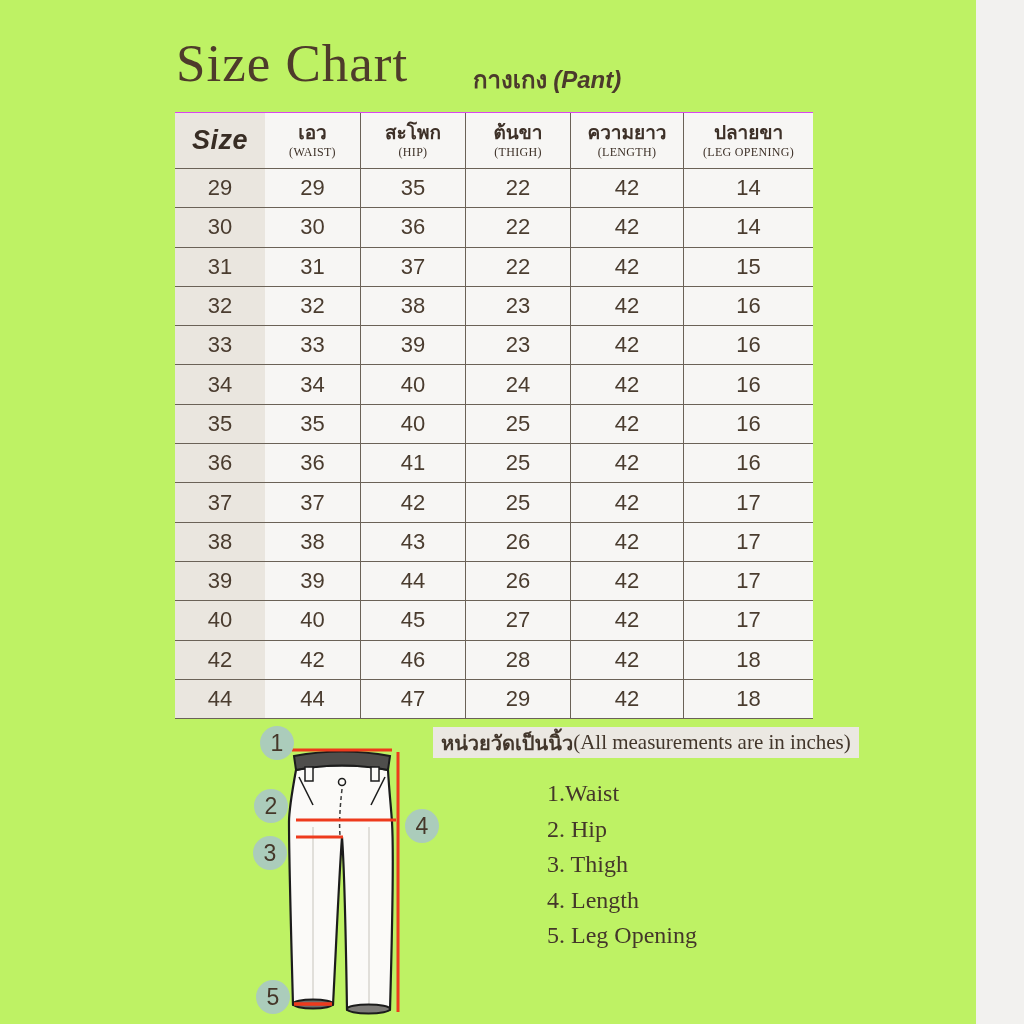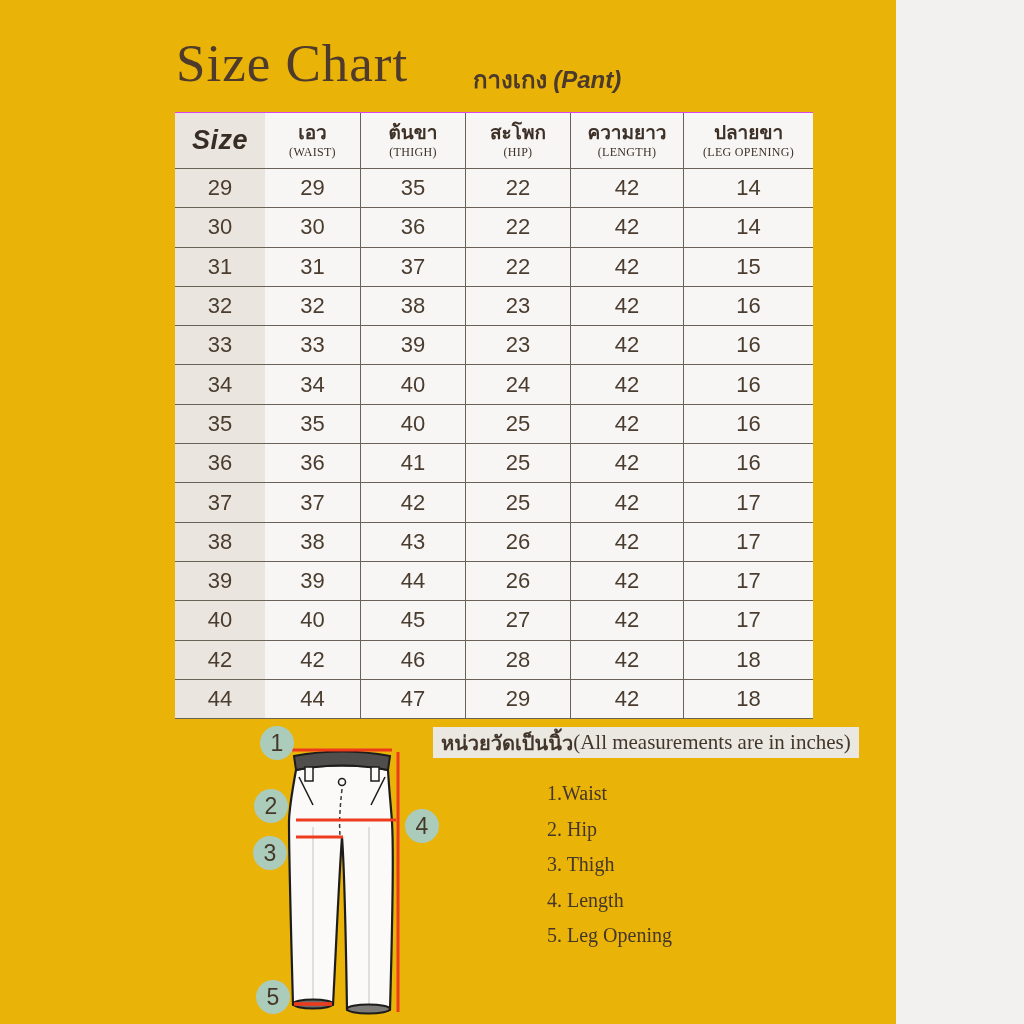--- a/index.html
+++ b/index.html
@@ -1,18 +1,18 @@
 <!DOCTYPE html>
 <html><head>
 <meta charset="utf-8">
 <style>
   * { margin:0; padding:0; box-sizing:border-box; }
   html,body { width:1024px; height:1024px; }
   body { font-family:"Liberation Sans","DejaVu Sans",sans-serif; background:#f2f1ef; }
-  .page { position:relative; width:896px; height:1024px; overflow:hidden; background:#eab308; }
+  .page { position:relative; width:976px; height:1024px; overflow:hidden; background:#bef264; }
 
   
   .title {
     position:absolute; left:176px; top:34px;
     font-family:"Liberation Serif","DejaVu Serif",serif;
     font-weight:400; font-size:53px; line-height:58px;
     color:#4e3b2b; letter-spacing:1px;
   }
   .subtitle {
     position:absolute; left:473px; top:64px;
@@ -48,21 +48,21 @@
     padding:0 8px; display:flex; align-items:center; 
     background:#ebe8e2; color:#42362b; white-space:nowrap;
   }
   .note .note-thai { font-weight:700; font-size:20px; }
   .note .note-en { font-family:"Liberation Serif","DejaVu Serif",serif; font-size:21px; }
 
   
   .legend {
     position:absolute; left:547px; top:776px;
     font-family:"Liberation Serif","DejaVu Serif",serif;
-    font-size:20px; color:#44372a;
+    font-size:24px; color:#44372a;
   }
   .legend-item { height:35.5px; line-height:35.5px; }
 
   
   .diagram { position:absolute; left:240px; top:727px; width:210px; height:296px; }
   .badge {
     position:absolute; width:34px; height:34px; border-radius:50%;
     background:#abccbb; color:#453729;
     display:flex; align-items:center; justify-content:center;
     font-size:23px; line-height:1;
@@ -84,27 +84,27 @@
   </div>
 
   <div class="size-table">
     <div class="cell c1 hc">
       <span class="size-head">Size</span>
     </div>
     <div class="cell c2 hc">
       <span class="th">เอว</span>
       <span class="en">(WAIST)</span>
     </div>
+    <div class="cell c3 hc">
+      <span class="th">สะโพก</span>
+      <span class="en">(HIP)</span>
+    </div>
     <div class="cell c4 hc">
       <span class="th">ต้นขา</span>
       <span class="en">(THIGH)</span>
-    </div>
-    <div class="cell c3 hc">
-      <span class="th">สะโพก</span>
-      <span class="en">(HIP)</span>
     </div>
     <div class="cell c5 hc">
       <span class="th">ความยาว</span>
       <span class="en">(LENGTH)</span>
     </div>
     <div class="cell c6 hc">
       <span class="th">ปลายขา</span>
       <span class="en">(LEG OPENING)</span>
     </div>
     <div style="display:contents">

